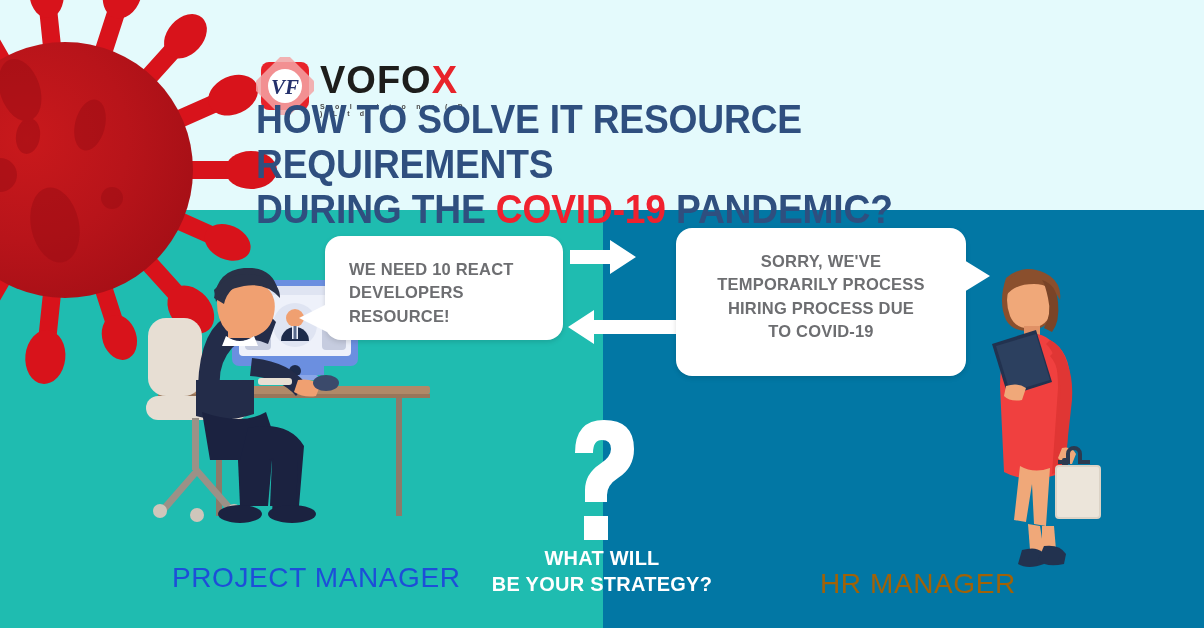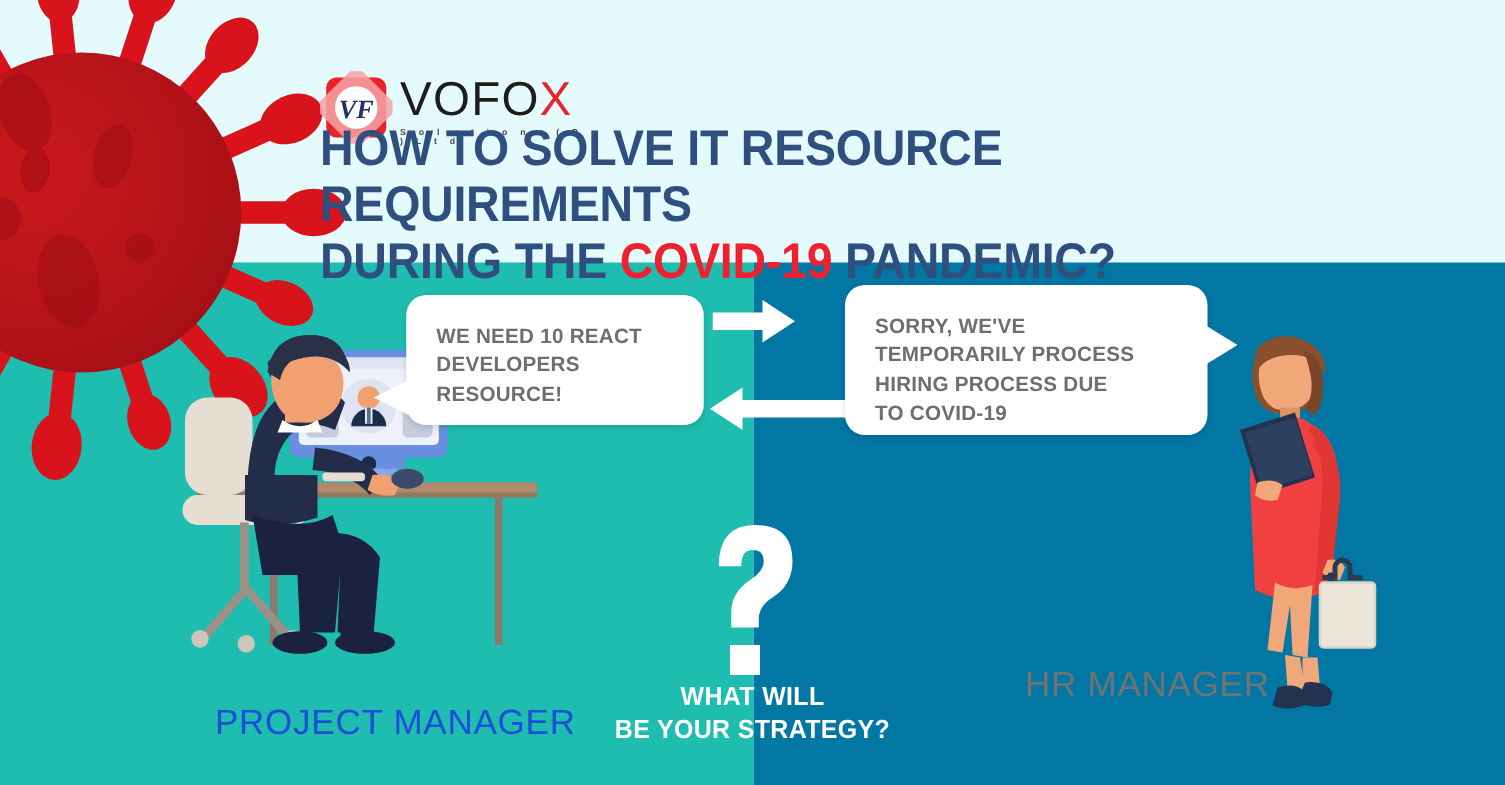--- a/index.html
+++ b/index.html
@@ -18,21 +18,21 @@
   .band-header { position:absolute; left:0; top:0; width:1204px; height:210px; background:#e4fafc; }
   .band-teal   { position:absolute; left:0;   top:210px; width:603px; height:418px; background:#1fbcb0; }
   .band-blue   { position:absolute; left:603px; top:210px; width:601px; height:418px; background:#0277a4; }
 
   
   .logo-wrap { position:absolute; left:256px; top:20px; width:220px; height:62px;margin-top:35px; }
   .logo-mark { position:absolute; left:0; top:2px; width:58px; height:58px; }
   .logo-text { position:absolute; left:64px; top:6px; }
   .logo-word {
     font-family:"Liberation Sans", sans-serif;
-    font-size:38px; font-weight:400; letter-spacing:1px;
+    font-size:38px; font-weight:700; letter-spacing:1px;
     color:#1d1d1b; line-height:1;
   }
   .logo-word .x { color:#e8232a; }
   .logo-sub {
     margin-top:4px; font-size:7px; letter-spacing:4.2px;
     color:#4a4a4a; font-weight:700;
   }
 
   
   .headline {
@@ -45,21 +45,21 @@
   .headline .covid { color:#f0212e; }
 
   
   .bubble {
     position:absolute; background:#ffffff; border-radius:16px;
     box-shadow:0 2px 5px rgba(0,0,0,0.13);
     color:#6d6e71; font-weight:700; font-size:16.5px; line-height:1.42;
     letter-spacing:0.2px; padding:22px 24px;
   }
   .bubble-left  { left:325px; top:236px; width:238px; height:104px; text-align:left; }
-  .bubble-right { left:676px; top:228px; width:290px; height:120px; text-align:left; }
+  .bubble-right { left:676px; top:228px; width:290px; height:148px; text-align:center; }
   .tail { position:absolute; width:0; height:0; }
   .tail-left {
     left:-26px; bottom:8px;
     border-top:14px solid transparent;
     border-bottom:14px solid transparent;
     border-right:28px solid #ffffff;
   }
   .tail-right {
     right:-24px; top:32px;
     border-top:16px solid transparent;
@@ -83,21 +83,21 @@
     font-size:21px; line-height:1.22; letter-spacing:0.3px;
     transform:scaleX(0.95); transform-origin:center top;
   }
 
   
   .role {
     position:absolute; font-size:28px; font-weight:400;
     letter-spacing:0.6px; white-space:nowrap;
   }
   .role-pm { left:172px; top:562px; color:#1d4ed8; }
-  .role-hr { left:820px; top:532px; color:#737373; }
+  .role-hr { left:820px; top:568px; color:#a16207; }
 
   
   .art { position:absolute; }
   .art-virus { left:-150px; top:-60px; width:430px; height:460px; }
   .art-pm    { left:140px; top:268px; width:290px; height:290px; }
   .art-hr    { left:962px; top:262px; width:160px; height:312px; }
 </style>
 </head>
 <body>
 

